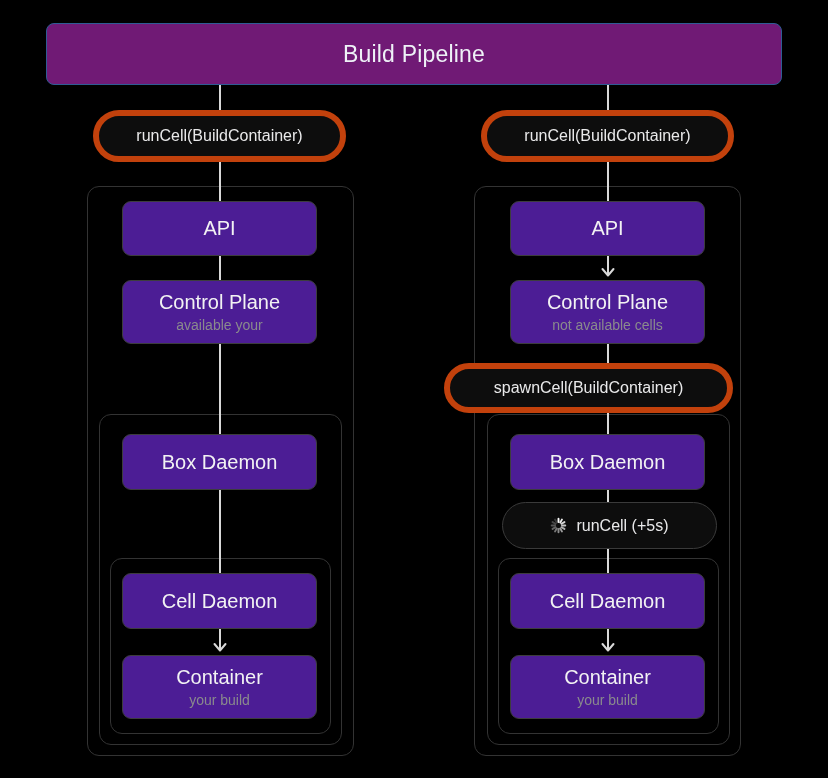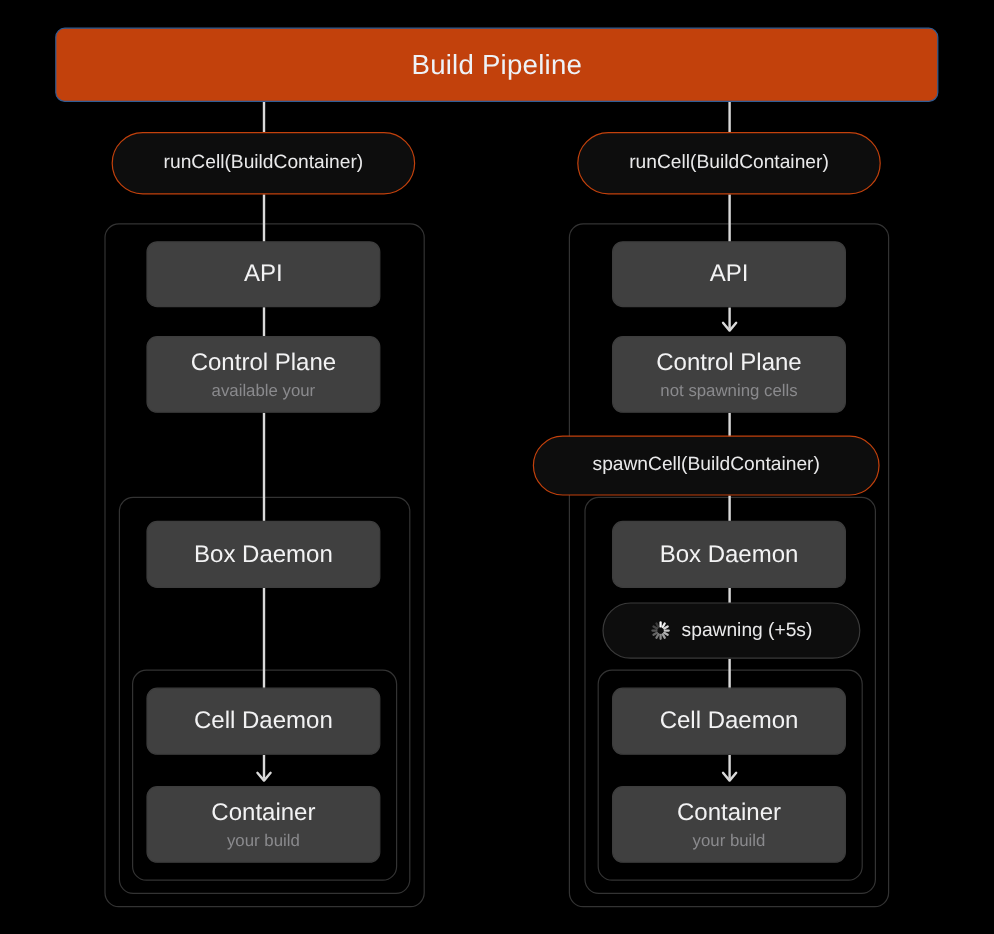--- a/index.html
+++ b/index.html
@@ -8,42 +8,42 @@
     background:#000000;
     font-family:"Liberation Sans", sans-serif;
     overflow:hidden;
     position:relative;
   }
   .stage{position:absolute;inset:0;}
 
   
   .header{
     position:absolute;left:46px;top:23px;width:736px;height:62px;
-    background:#c2410c;border:1px solid #2f5c94;border-radius:8px;
+    background:#701a75;border:1px solid #2f5c94;border-radius:8px;
     display:flex;align-items:center;justify-content:center;
     box-sizing:border-box;
   }
   .header-title{color:#eef2f7;font-size:23px;letter-spacing:.2px;}
 
   
   .pill{
     position:absolute;
-    background:#0d0d0d;border:1px solid #c2410c;border-radius:999px;
+    background:#0d0d0d;border:6px solid #c2410c;border-radius:999px;
     display:flex;align-items:center;justify-content:center;
     box-sizing:border-box;color:#e9e9ea;font-size:16px;
     z-index:6;
   }
   .group{
     position:absolute;
     border:1px solid #333333;border-radius:12px;
     background:transparent;box-sizing:border-box;
   }
   .node{
     position:absolute;
-    background:#404040;border:1px solid #3d3d3d;border-radius:9px;
+    background:#4c1d95;border:1px solid #3d3d3d;border-radius:9px;
     box-sizing:border-box;
     display:flex;flex-direction:column;align-items:center;justify-content:center;
     z-index:4;
   }
   .node-title{color:#f2f2f3;font-size:20px;line-height:1.15;}
   .node-sub{color:#8a8a8d;font-size:14px;line-height:1.2;margin-top:3px;}
 
   
   .line{
     position:absolute;background:#d9d9d9;width:2px;z-index:1;
@@ -133,21 +133,21 @@
 
   <div class="arrow" style="left:600px;top:256px;">
     <svg width="16" height="26" viewBox="0 0 16 26" fill="none">
       <path d="M8 0 V18" stroke="#d9d9d9" stroke-width="2"></path>
       <path d="M2.5 13 L8 19.5 L13.5 13" stroke="#d9d9d9" stroke-width="2" fill="none" stroke-linecap="round" stroke-linejoin="round"></path>
     </svg>
   </div>
 
   <div class="node" style="left:510px;top:280px;width:195px;height:64px;">
     <span class="node-title">Control Plane</span>
-    <span class="node-sub">not spawning cells</span>
+    <span class="node-sub">not available cells</span>
   </div>
 
   <div class="line" style="left:607px;top:344px;height:24px;"></div>
 
   <div class="pill" style="left:444px;top:363px;width:289px;height:50px;">
     <span>spawnCell(BuildContainer)</span>
   </div>
 
   <div class="line" style="left:607px;top:413px;height:23px;"></div>
 
@@ -171,21 +171,21 @@
           <line x1="22.4" y1="27.1" x2="19.3" y2="21.7" opacity="0.60"></line>
           <line x1="16" y1="28.8" x2="16" y2="22.6" opacity="0.52"></line>
           <line x1="9.6" y1="27.1" x2="12.7" y2="21.7" opacity="0.44"></line>
           <line x1="4.9" y1="22.4" x2="10.3" y2="19.3" opacity="0.36"></line>
           <line x1="3.2" y1="16" x2="9.4" y2="16" opacity="0.30"></line>
           <line x1="4.9" y1="9.6" x2="10.3" y2="12.7" opacity="0.24"></line>
           <line x1="9.6" y1="4.9" x2="12.7" y2="10.3" opacity="0.18"></line>
         </g>
       </svg>
     </span>
-    <span>spawning (+5s)</span>
+    <span>runCell (+5s)</span>
   </div>
 
   <div class="line" style="left:607px;top:549px;height:26px;"></div>
 
   <div class="group" style="left:498px;top:558px;width:221px;height:176px;"></div>
 
   <div class="node" style="left:510px;top:573px;width:195px;height:56px;">
     <span class="node-title">Cell Daemon</span>
   </div>
 

